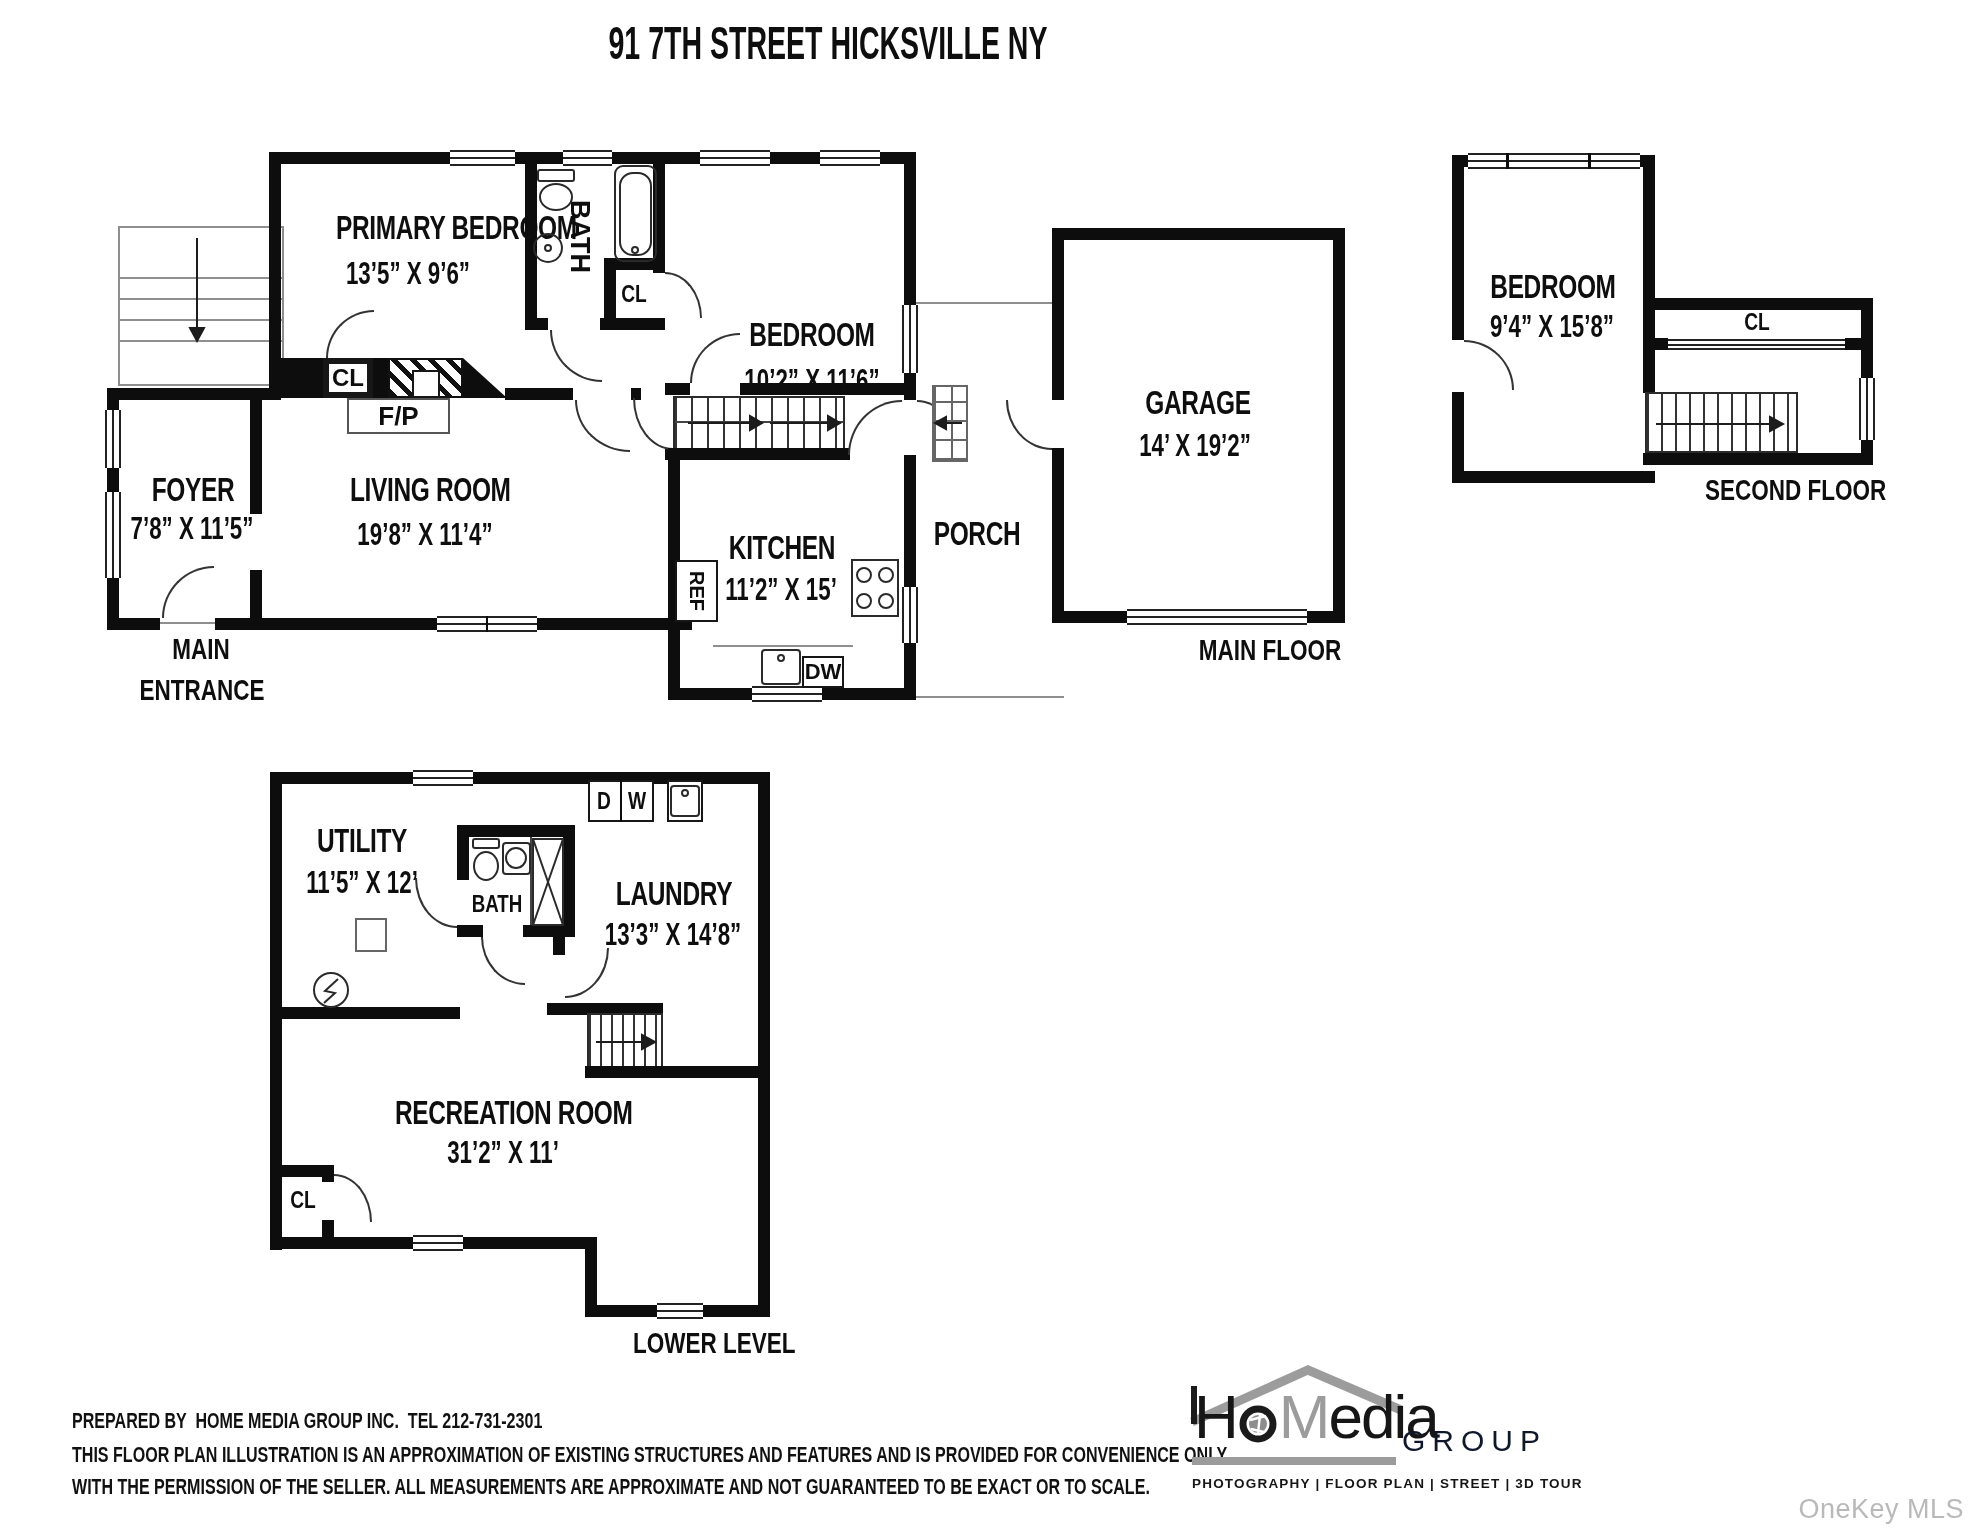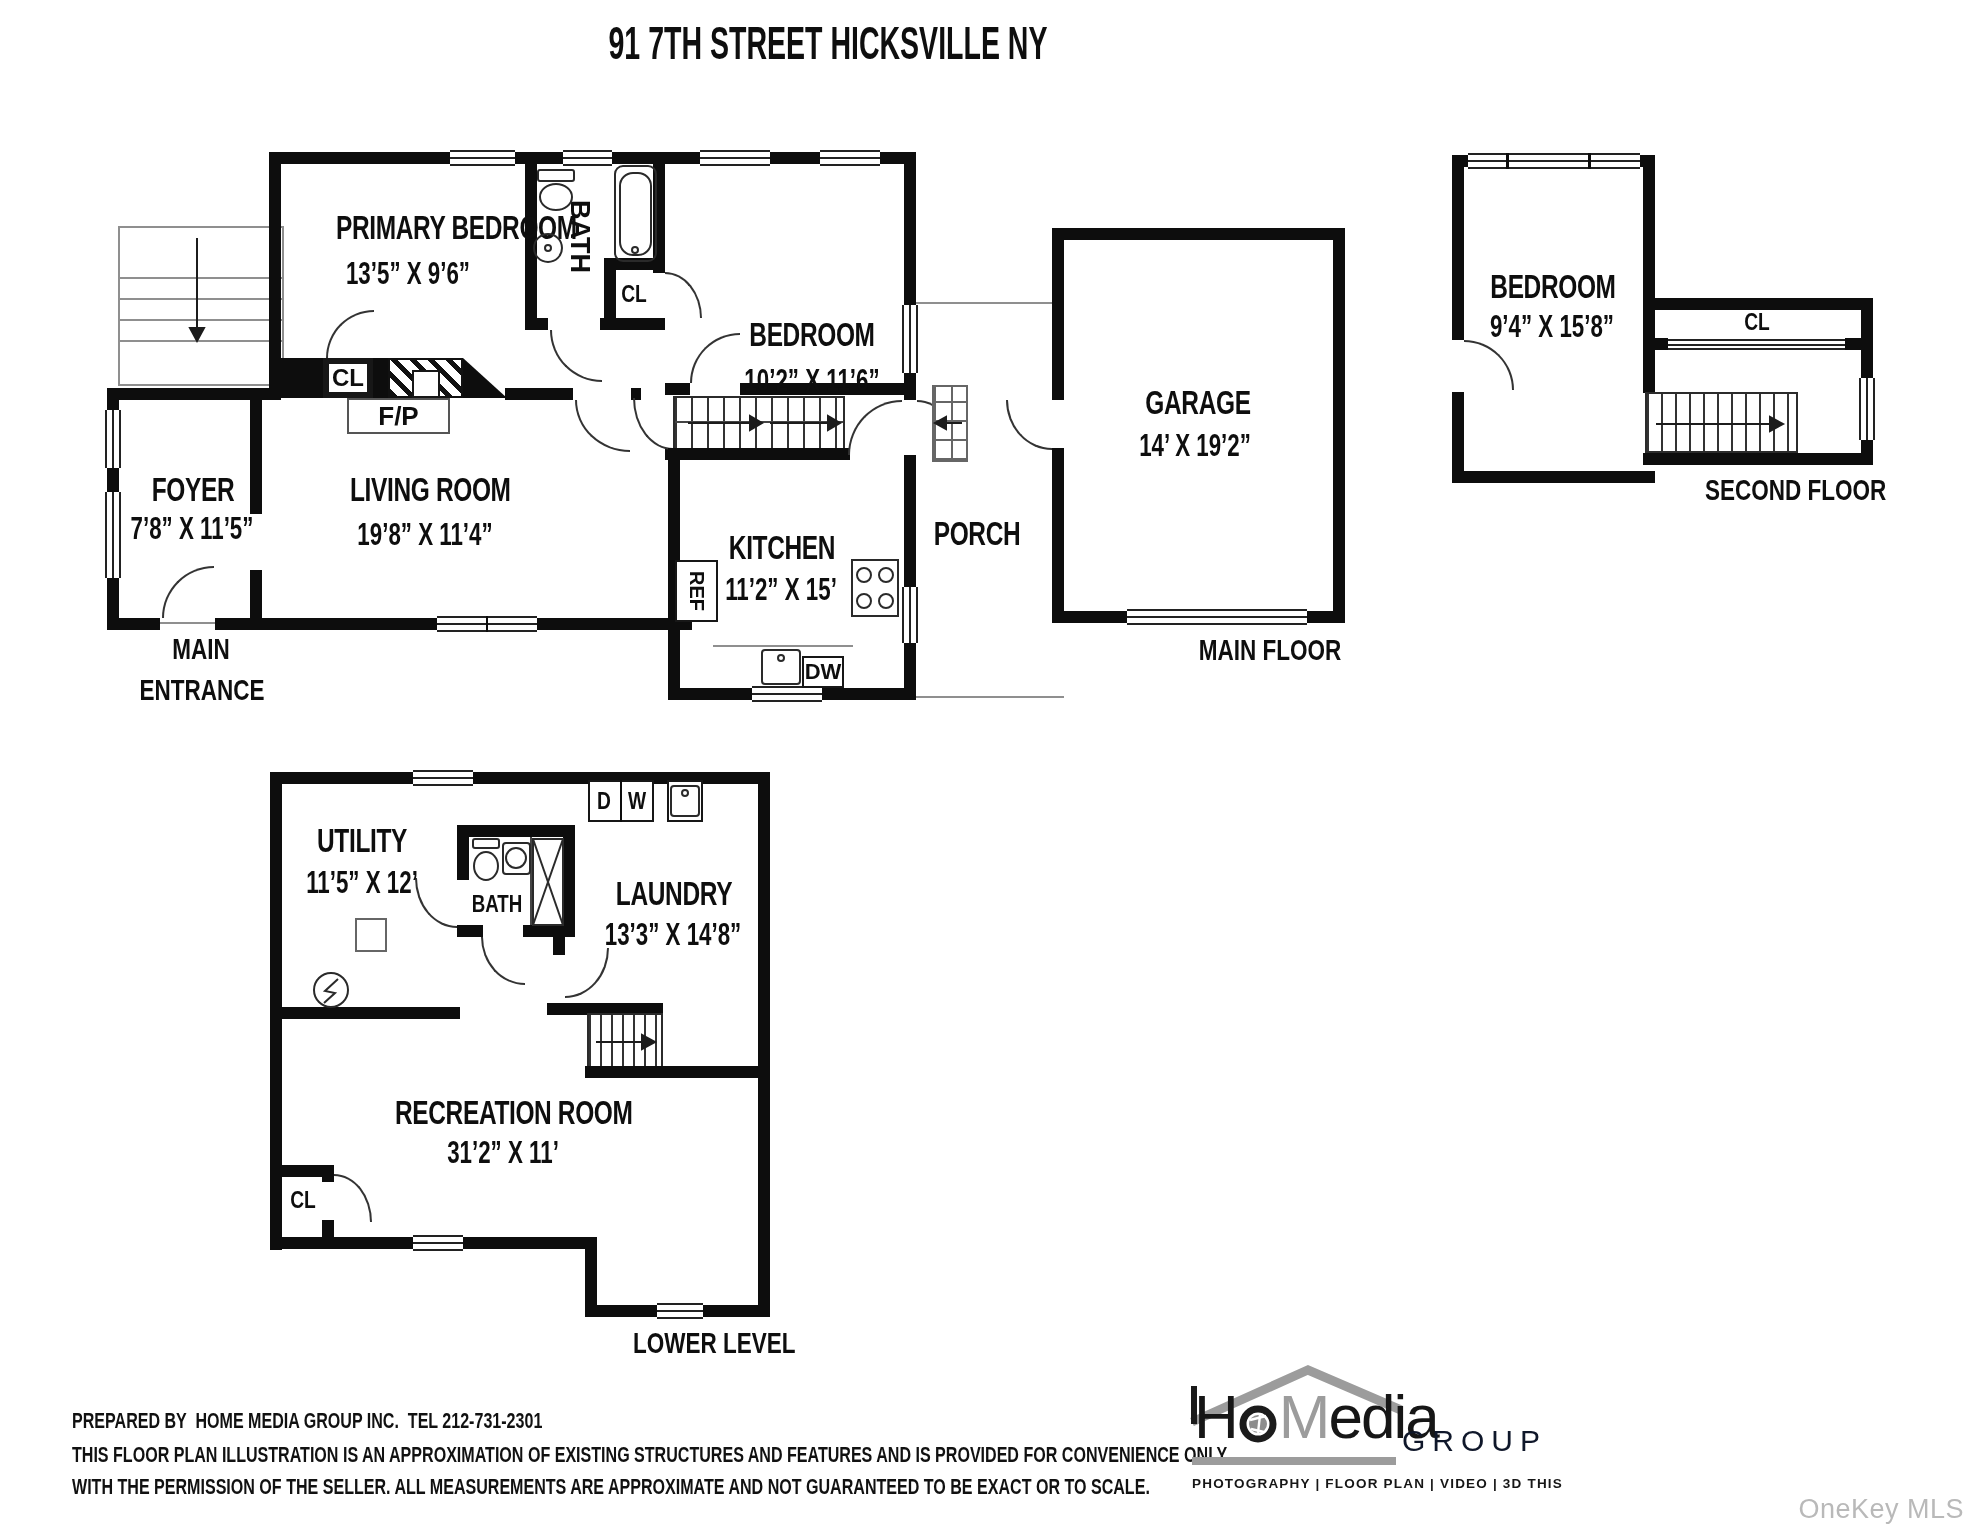--- a/index.html
+++ b/index.html
@@ -356,18 +356,18 @@
           <g stroke="#fff" stroke-width="2.4">
             <line x1="12" y1="16" x2="28" y2="12"></line>
             <line x1="13" y1="25" x2="26" y2="28"></line>
             <line x1="22" y1="11" x2="20" y2="29"></line>
           </g>
         </svg>
         <span style="color:#9c9c9c">M</span>
         <span>edia</span>
     </div>
     <div style="position:absolute;left:214px;top:64px;font-size:30px;letter-spacing:7px;color:#0f172a">GROUP</div>
-    <div style="position:absolute;left:4px;top:116px;font-size:13.5px;font-weight:700;letter-spacing:1.2px;color:#161616;white-space:nowrap">PHOTOGRAPHY | FLOOR PLAN | VIDEO | 3D THIS</div>
+    <div style="position:absolute;left:4px;top:116px;font-size:13.5px;font-weight:700;letter-spacing:1.2px;color:#161616;white-space:nowrap">PHOTOGRAPHY | FLOOR PLAN | STREET | 3D TOUR</div>
   </div>
 
   <div style="position:absolute;left:1720px;top:1494px;width:244px;text-align:right;font-size:27px;color:#b9b9b9;letter-spacing:.5px">OneKey MLS</div>
 
 </div>
 
 </body></html>

